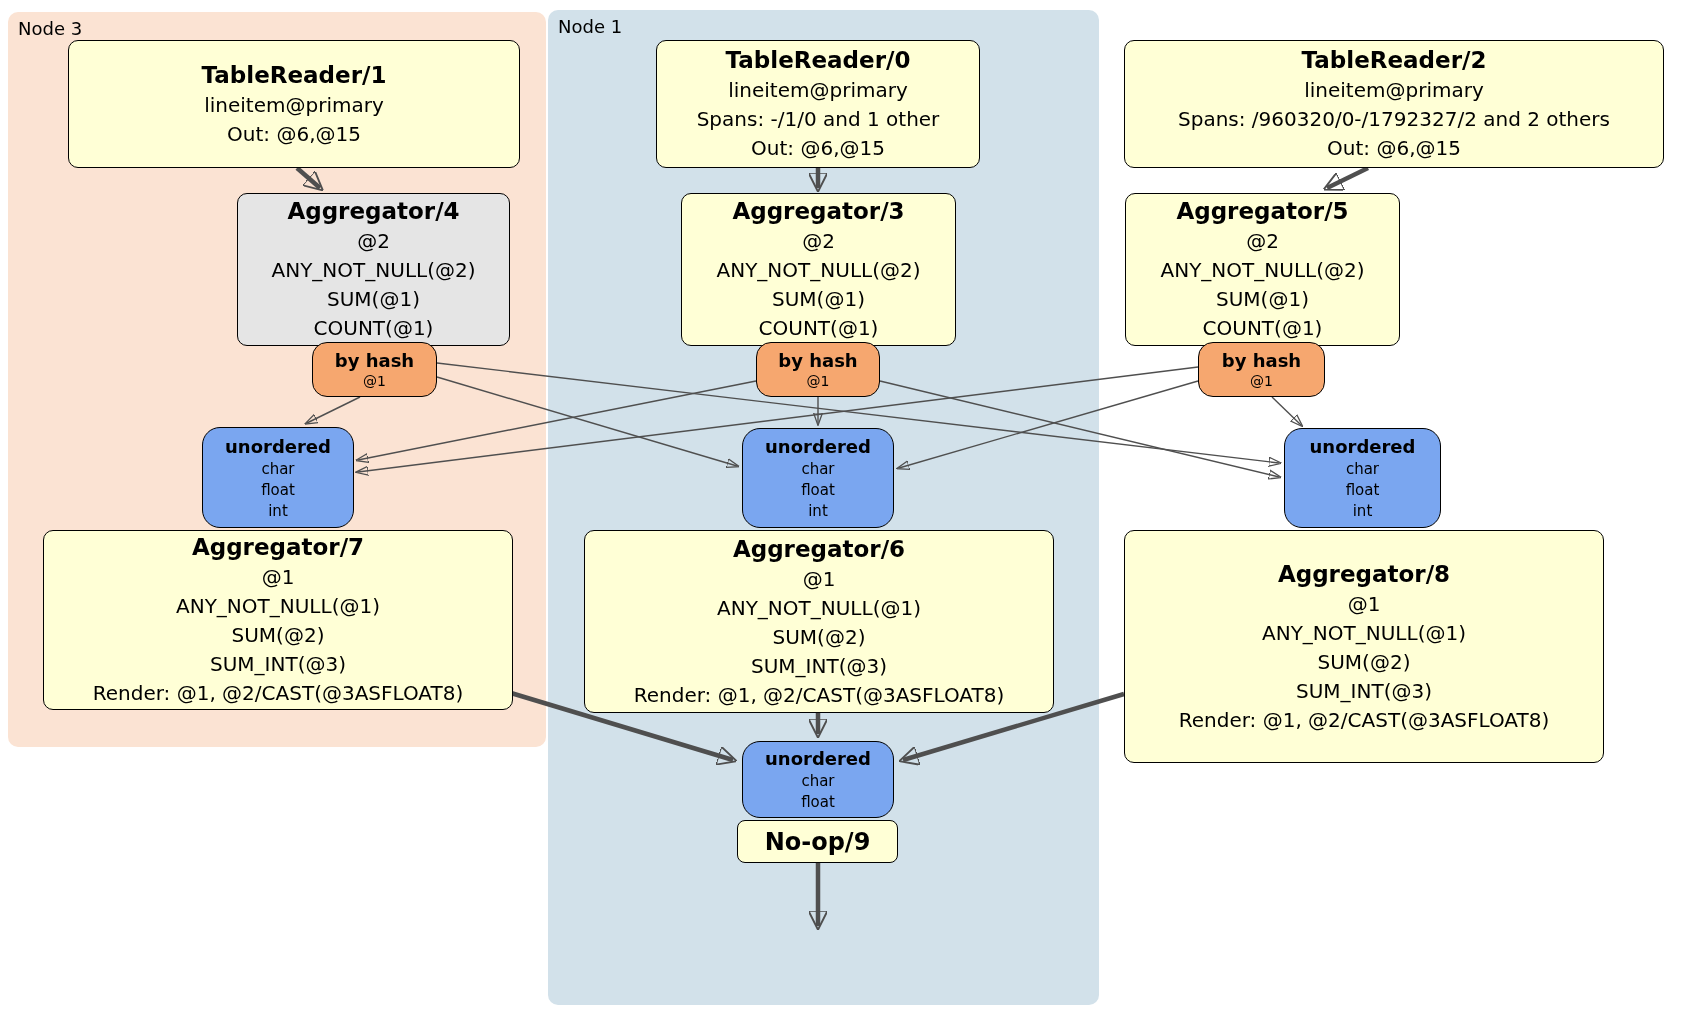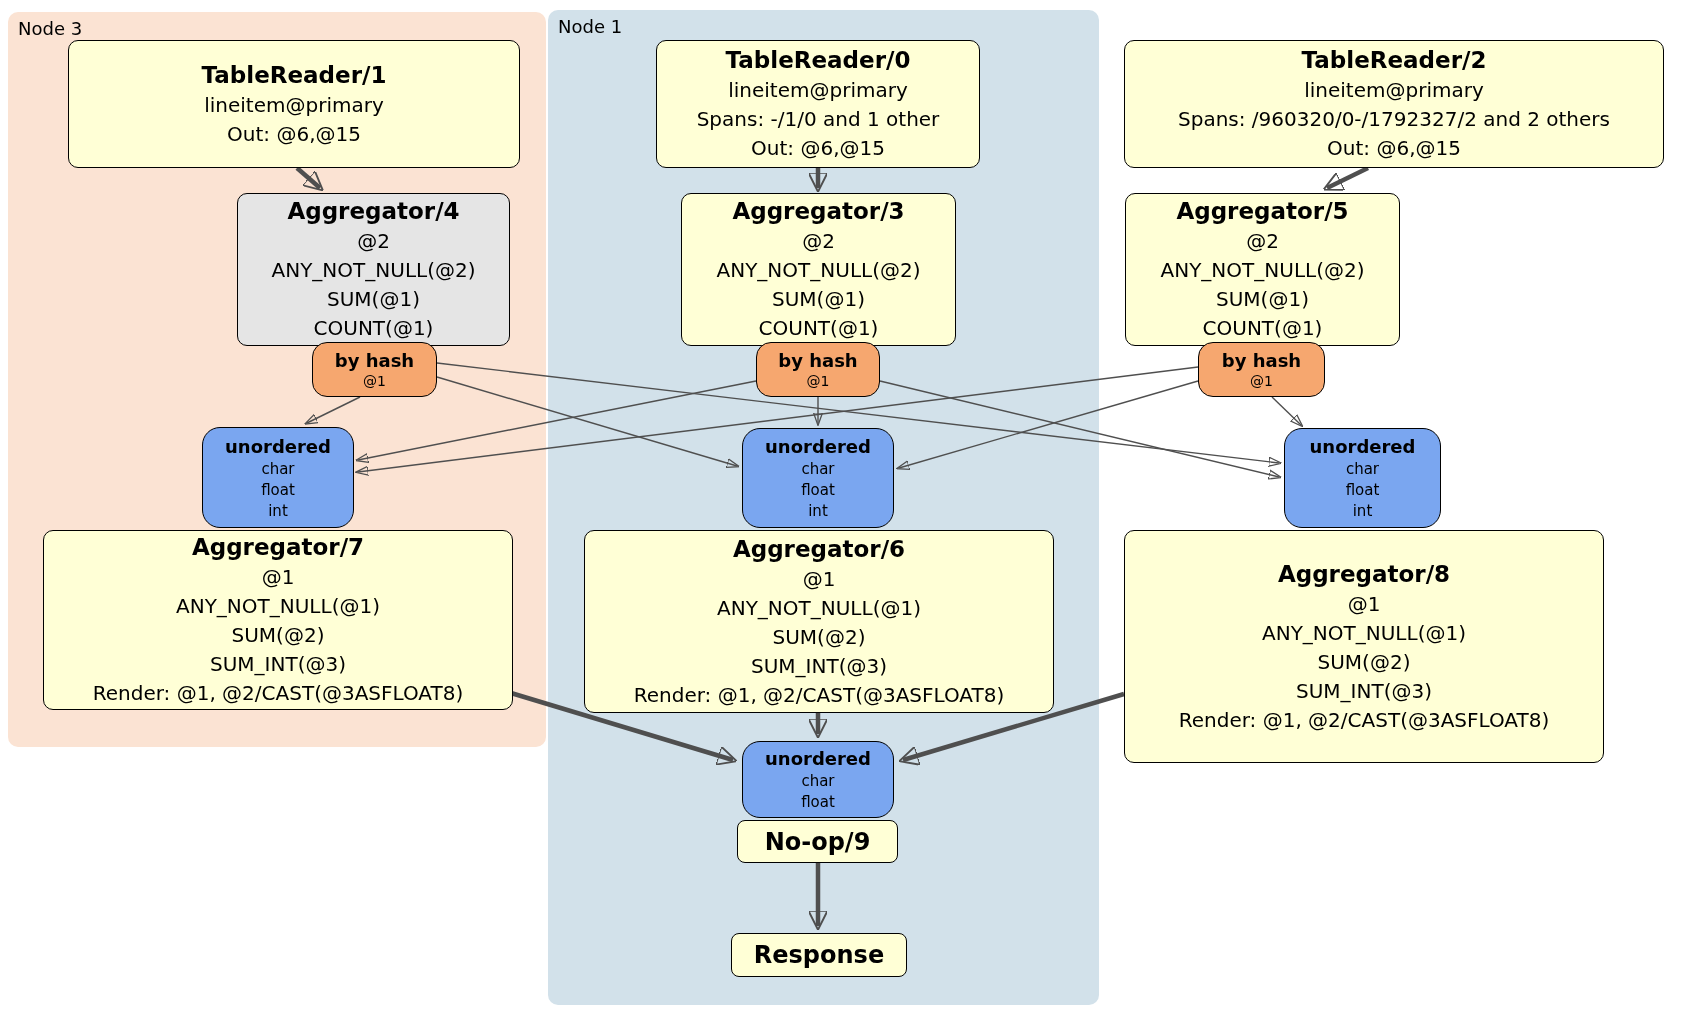--- a/index.html
+++ b/index.html
@@ -205,17 +205,14 @@
   <div class="sbox" style="left: 742px; top: 741px; width: 152px; height: 77px; background: rgb(122, 166, 240);">
     <div class="ptitle">unordered</div>
     <div>
         <div class="bline">char</div>
         <div class="bline">float</div>
       </div>
   </div>
   <div class="pbox mini" style="left: 737px; top: 820px; width: 161px; height: 43px; border-radius: 8px; background: rgb(255, 255, 214);">
     <div class="ptitle">No-op/9</div>
   </div>
-  <div class="pbox mini" style="left: 731px; top: 933px; width: 176px; height: 44px; border-radius: 8px; background: rgb(255, 255, 214);">
-    <div class="ptitle">Response</div>
-  </div>
 
 </div>
 
 </body></html>

